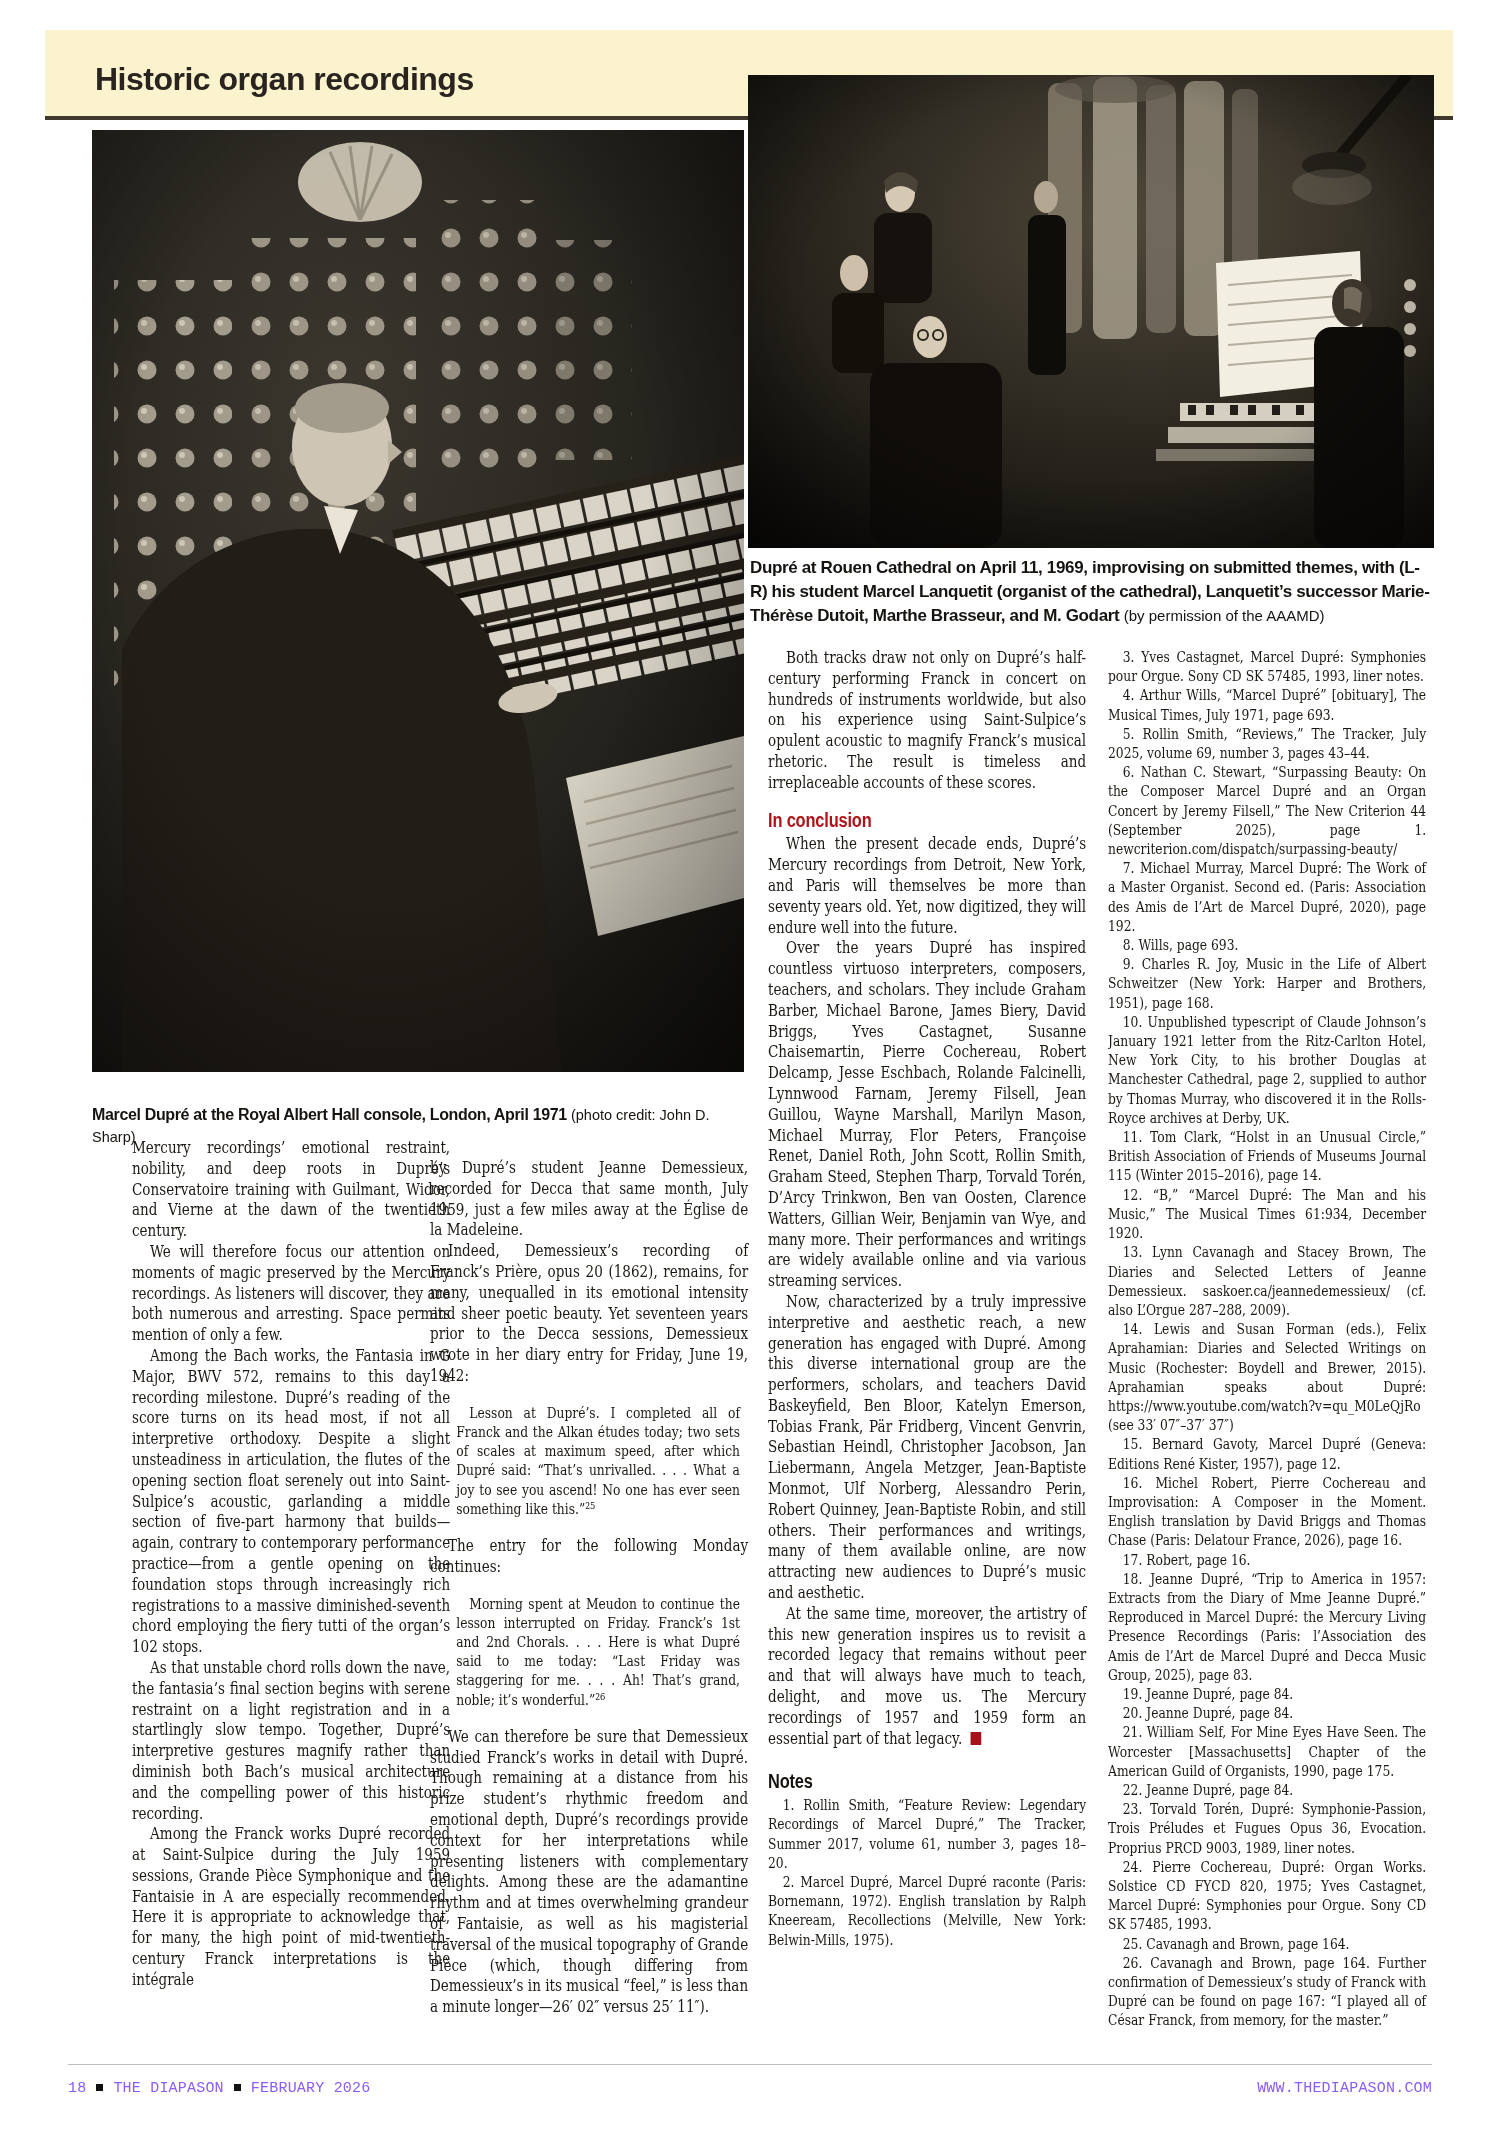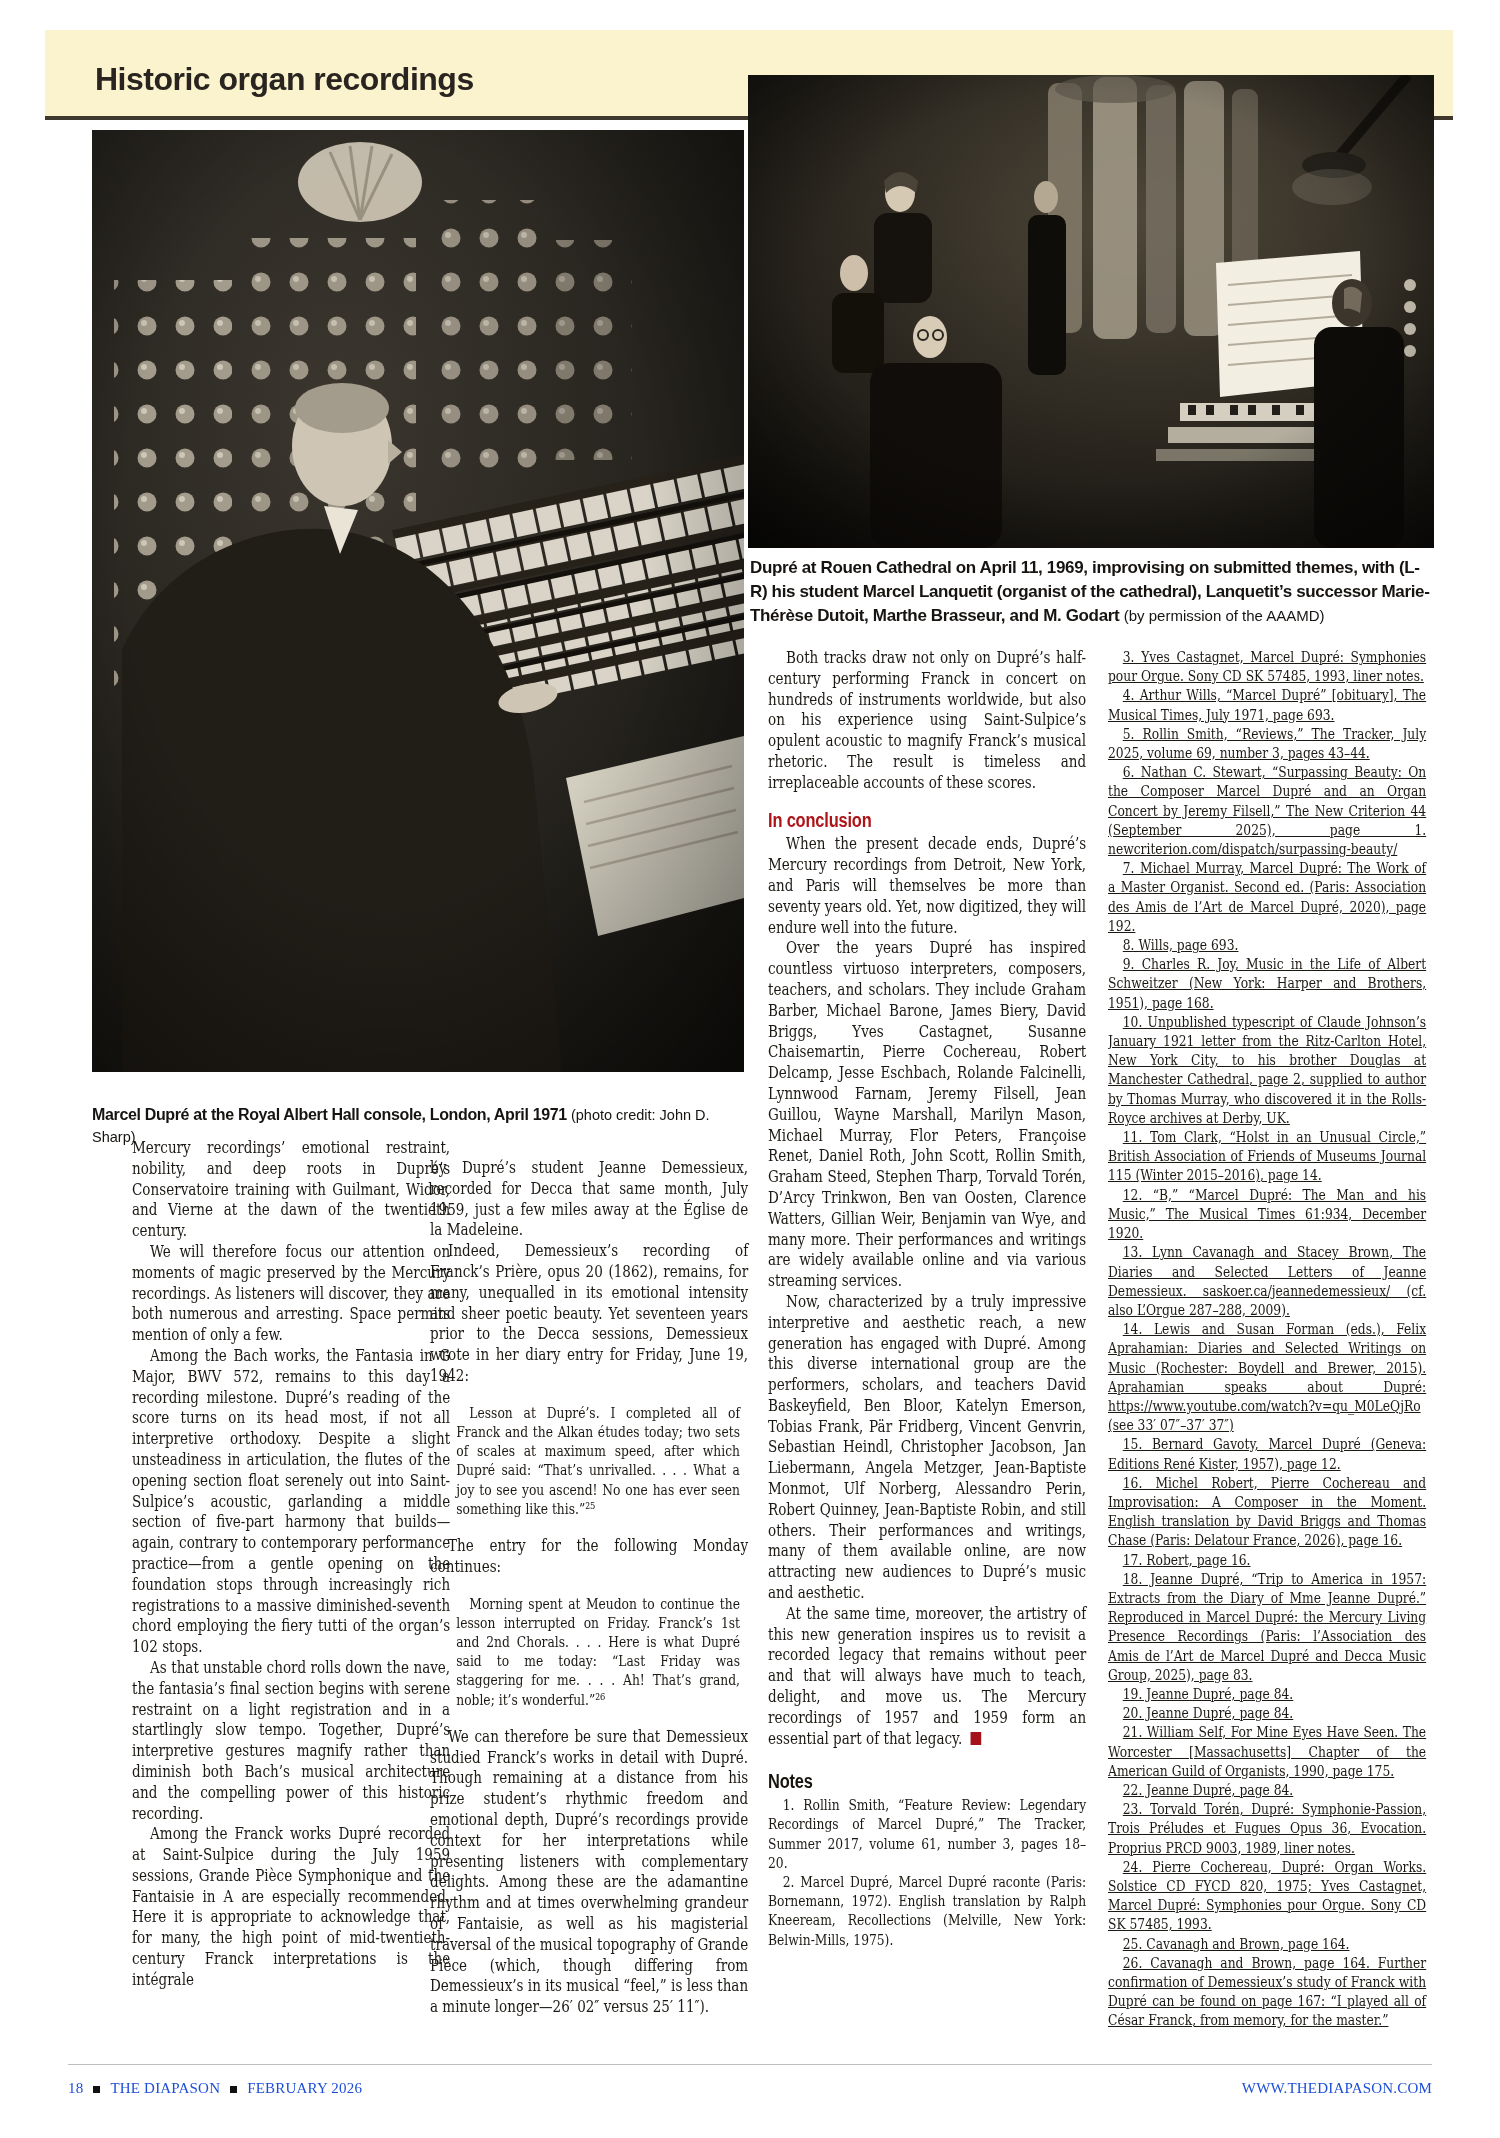--- a/index.html
+++ b/index.html
@@ -33,21 +33,21 @@
   .caption-right { left:750px; top:556px;  width:684px; font-size:17px;  line-height:24px; }
   .caption .credit { font-weight:normal; letter-spacing:0; }
   .caption-left  .credit { font-size:14.5px; }
   .caption-right .credit { font-size:15px;margin-top:40px; }
 
   
   .col { position:absolute; overflow:hidden; width:322px; }
   .col1 { left:92px;   top:1138px; height:924px;margin-left:40px;  }
   .col2 { left:430px;  top:1138px; height:924px;margin-top:20px;  }
   .col3 { left:768px;  top:648px;  height:1414px; }
-  .col4 { left:1108px; top:648px;  height:1414px;text-decoration:underline; }
+  .col4 { left:1108px; top:648px;  height:1414px; }
   .col-inner {
     width:388px; transform:scaleX(0.82); transform-origin:0 0;
     font-size:16.5px; line-height:20.8px; text-align:justify;
     hyphens:auto; -webkit-hyphens:auto;
   }
   .blk { margin:0; text-indent:22px; }
   .blk.flush { text-indent:0; }
   .blk.quote {
     font-size:15px; line-height:19.2px;
     margin:17px 10px 17px 32px; text-indent:16px;
@@ -64,22 +64,22 @@
     margin-left:10px; transform:translateY(1px);
   }
 
   
   .footer-rule {
     position:absolute; left:68px; top:2064px; width:1364px; height:1px;
     background:#9a9a9a; opacity:.65;
   }
   .footer-left, .footer-right {
     position:absolute; top:2080px;
-    font-family:Liberation Serif, serif; font-size:15px;
-    color:#1d4ed8; letter-spacing:0.2px; white-space:nowrap;
+    font-family:Liberation Mono, monospace; font-size:15px;
+    color:#8b5cf6; letter-spacing:0.2px; white-space:nowrap;
   }
   .footer-left  { left:68px; }
   .footer-right { right:68px; }
   .sq {
     display:inline-block; width:7px; height:7px; background:#111;
     margin:0 10px 1px 10px; vertical-align:middle;
   }
 </style>
 </head>
 <body>

